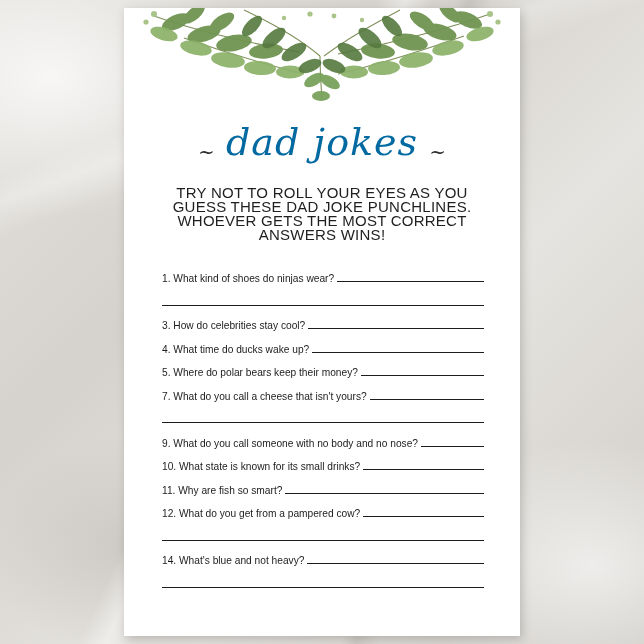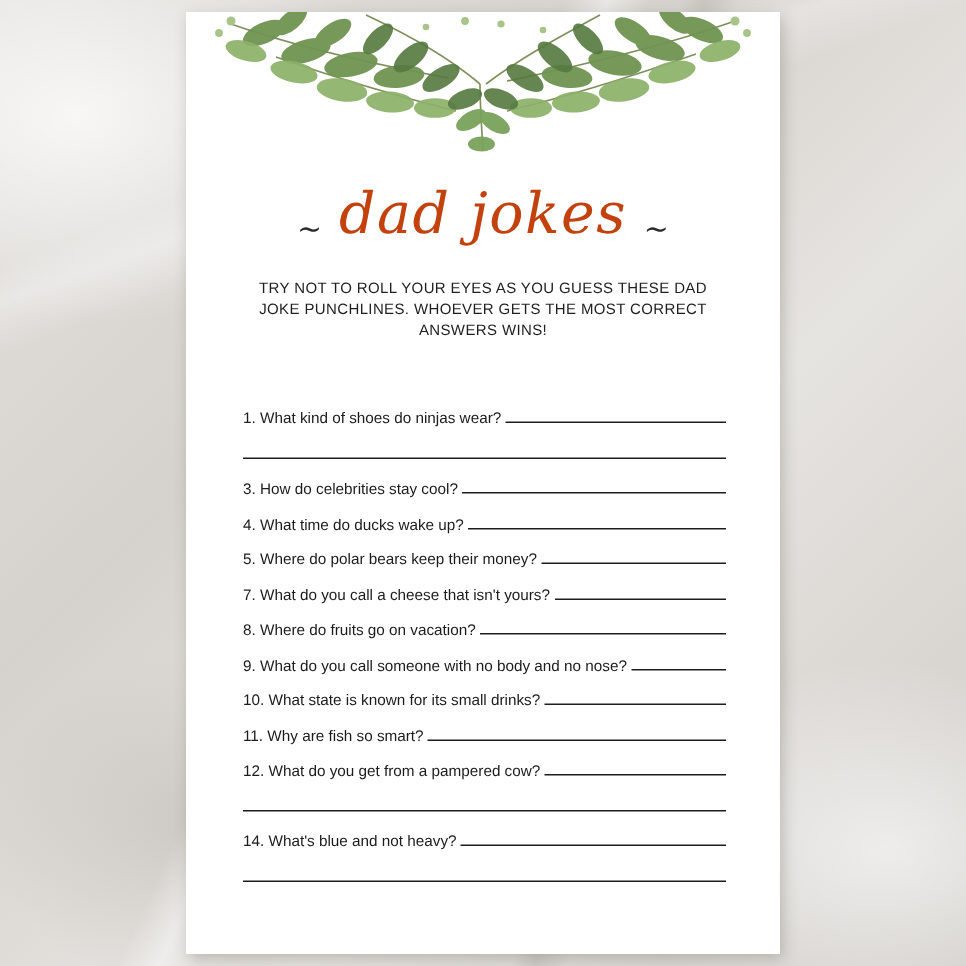--- a/index.html
+++ b/index.html
@@ -55,40 +55,40 @@
 
   #title {
     position: absolute;
     top: 112px;
     left: 0;
     width: 100%;
     text-align: center;
     font-family: "DejaVu Serif", serif;
     font-style: italic;
     font-size: 38px;
-    color: #c2410c;
+    color: #0369a1;
     letter-spacing: 1px;
   }
   #title-flourish-left, #title-flourish-right {
     position: absolute;
     top: 132px;
     font-family: "DejaVu Serif", serif;
     font-size: 20px;
     color: #2b2b2b;
   }
   #title-flourish-left { left: 74px; }
   #title-flourish-right { right: 74px; }
 
   #intro {
     position: absolute;
     top: 178px;
     left: 34px;
     width: 328px;
     text-align: center;
-    font-size: 10px;
+    font-size: 15px;
     line-height: 14px;
     letter-spacing: 0.25px;
     color: #1f1f1f;
     text-transform: uppercase;
   }
 
   #questions {
     position: absolute;
     top: 226px;
     left: 38px;
@@ -219,21 +219,20 @@
     </div>
     <div class="q-row">
       <span class="q-text">5. Where do polar bears keep their money?</span>
       <span class="q-line"></span>
     </div>
     <div class="q-row">
       <span class="q-text">7. What do you call a cheese that isn't yours?</span>
       <span class="q-line"></span>
     </div>
     <div class="q-row">
-      <span class="q-text">8. Where do fruits go on vacation?</span>
       <span class="q-line"></span>
     </div>
     <div class="q-row">
       <span class="q-text">9. What do you call someone with no body and no nose?</span>
       <span class="q-line"></span>
     </div>
     <div class="q-row">
       <span class="q-text">10. What state is known for its small drinks?</span>
       <span class="q-line"></span>
     </div>

